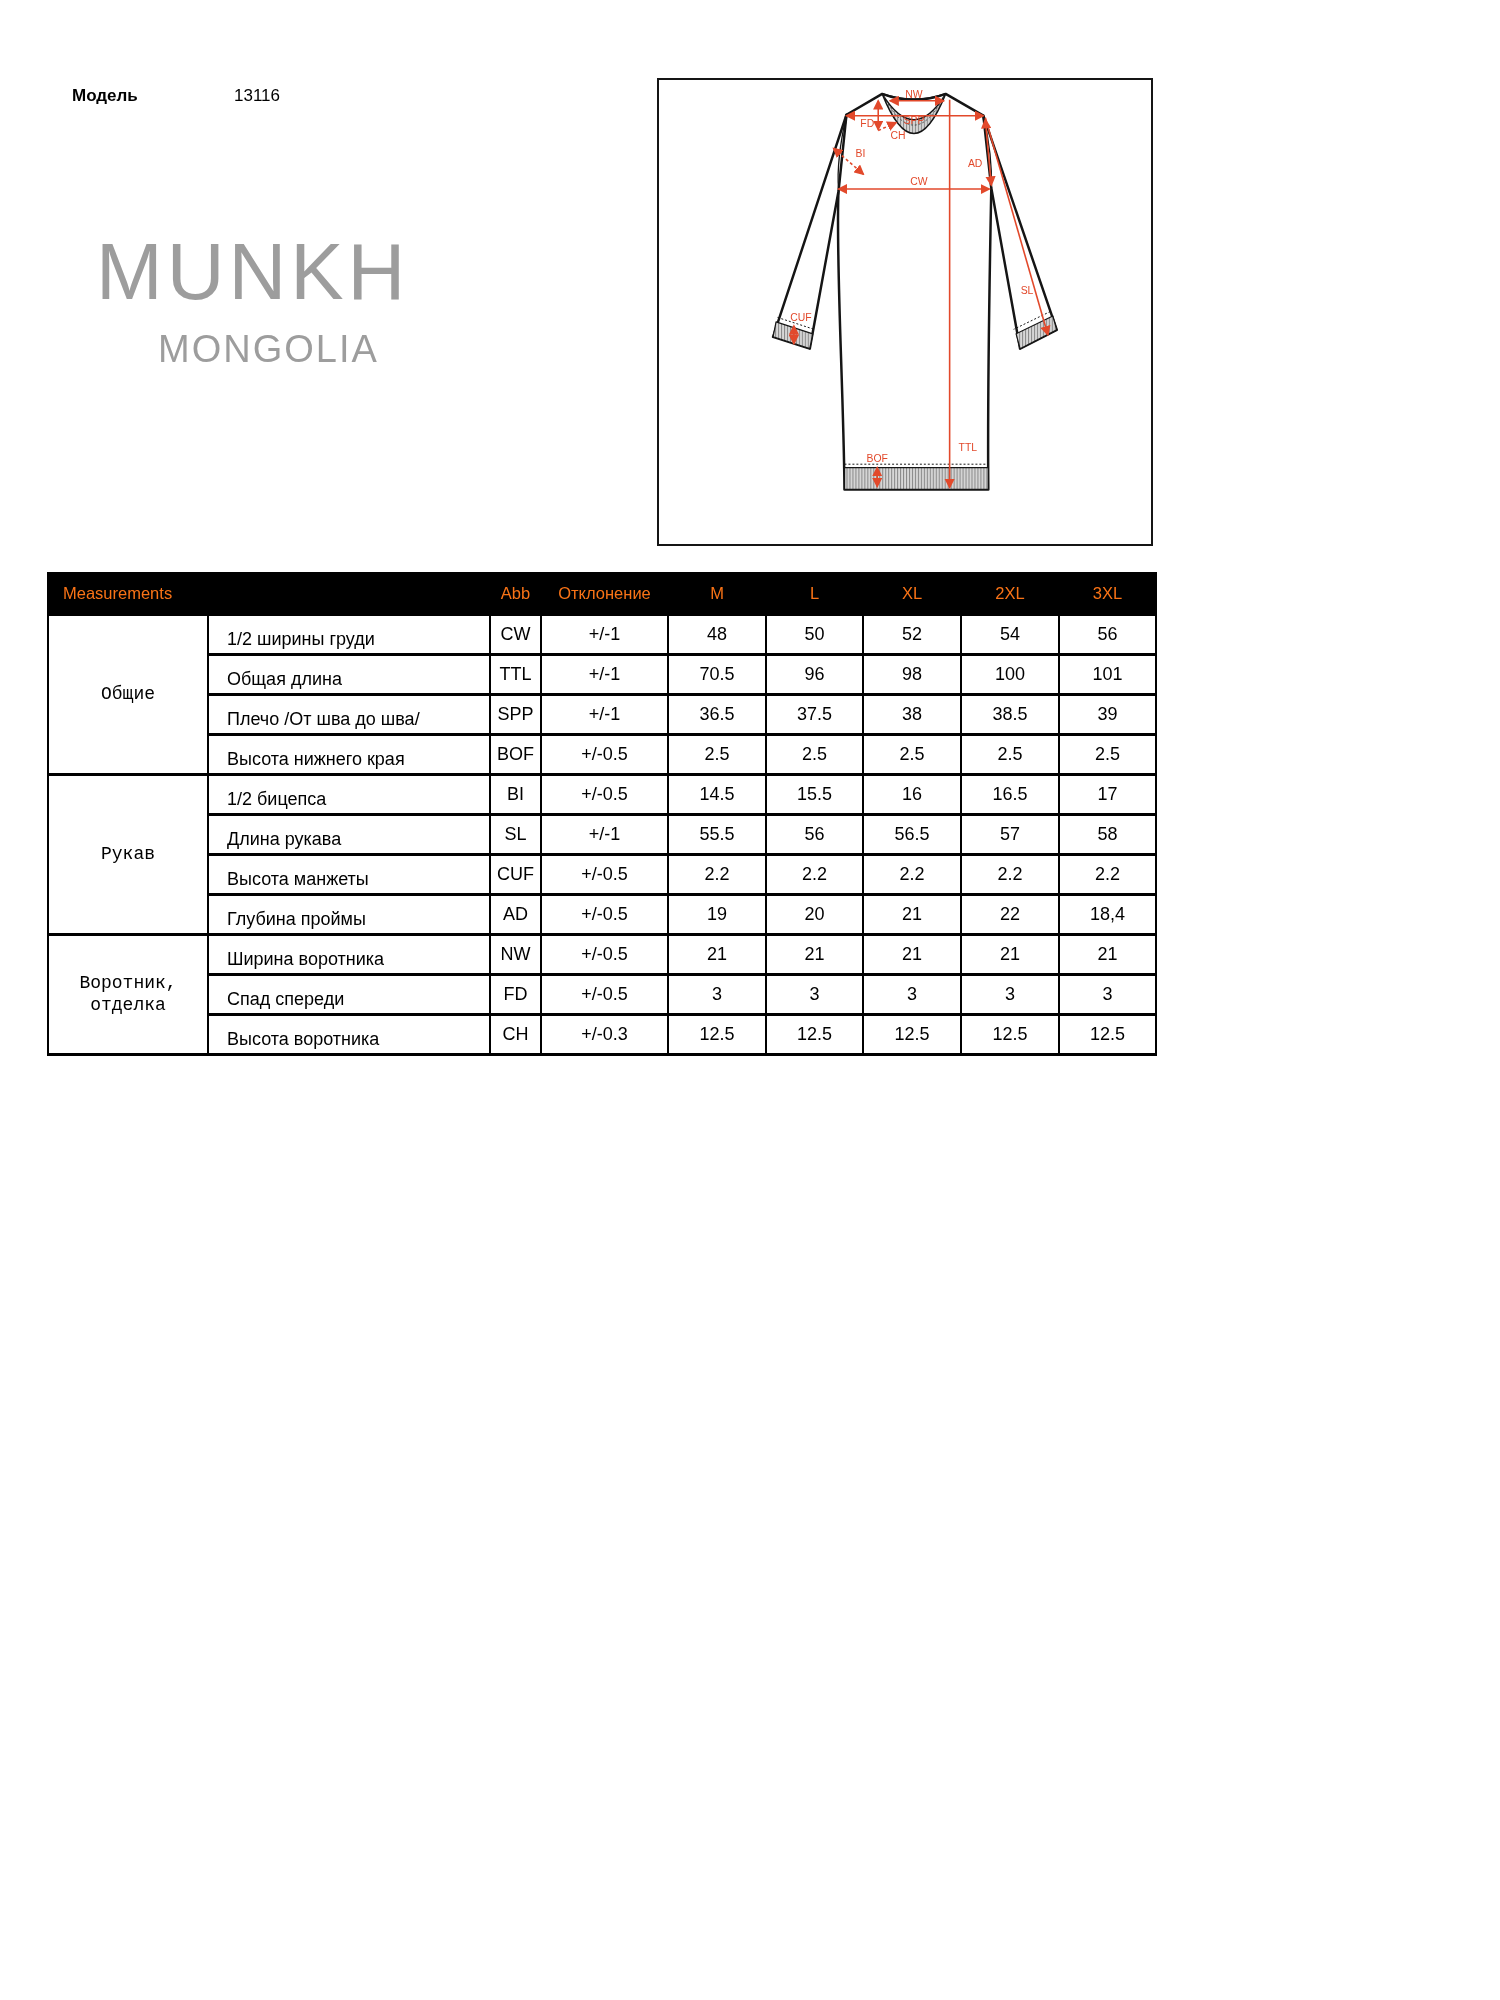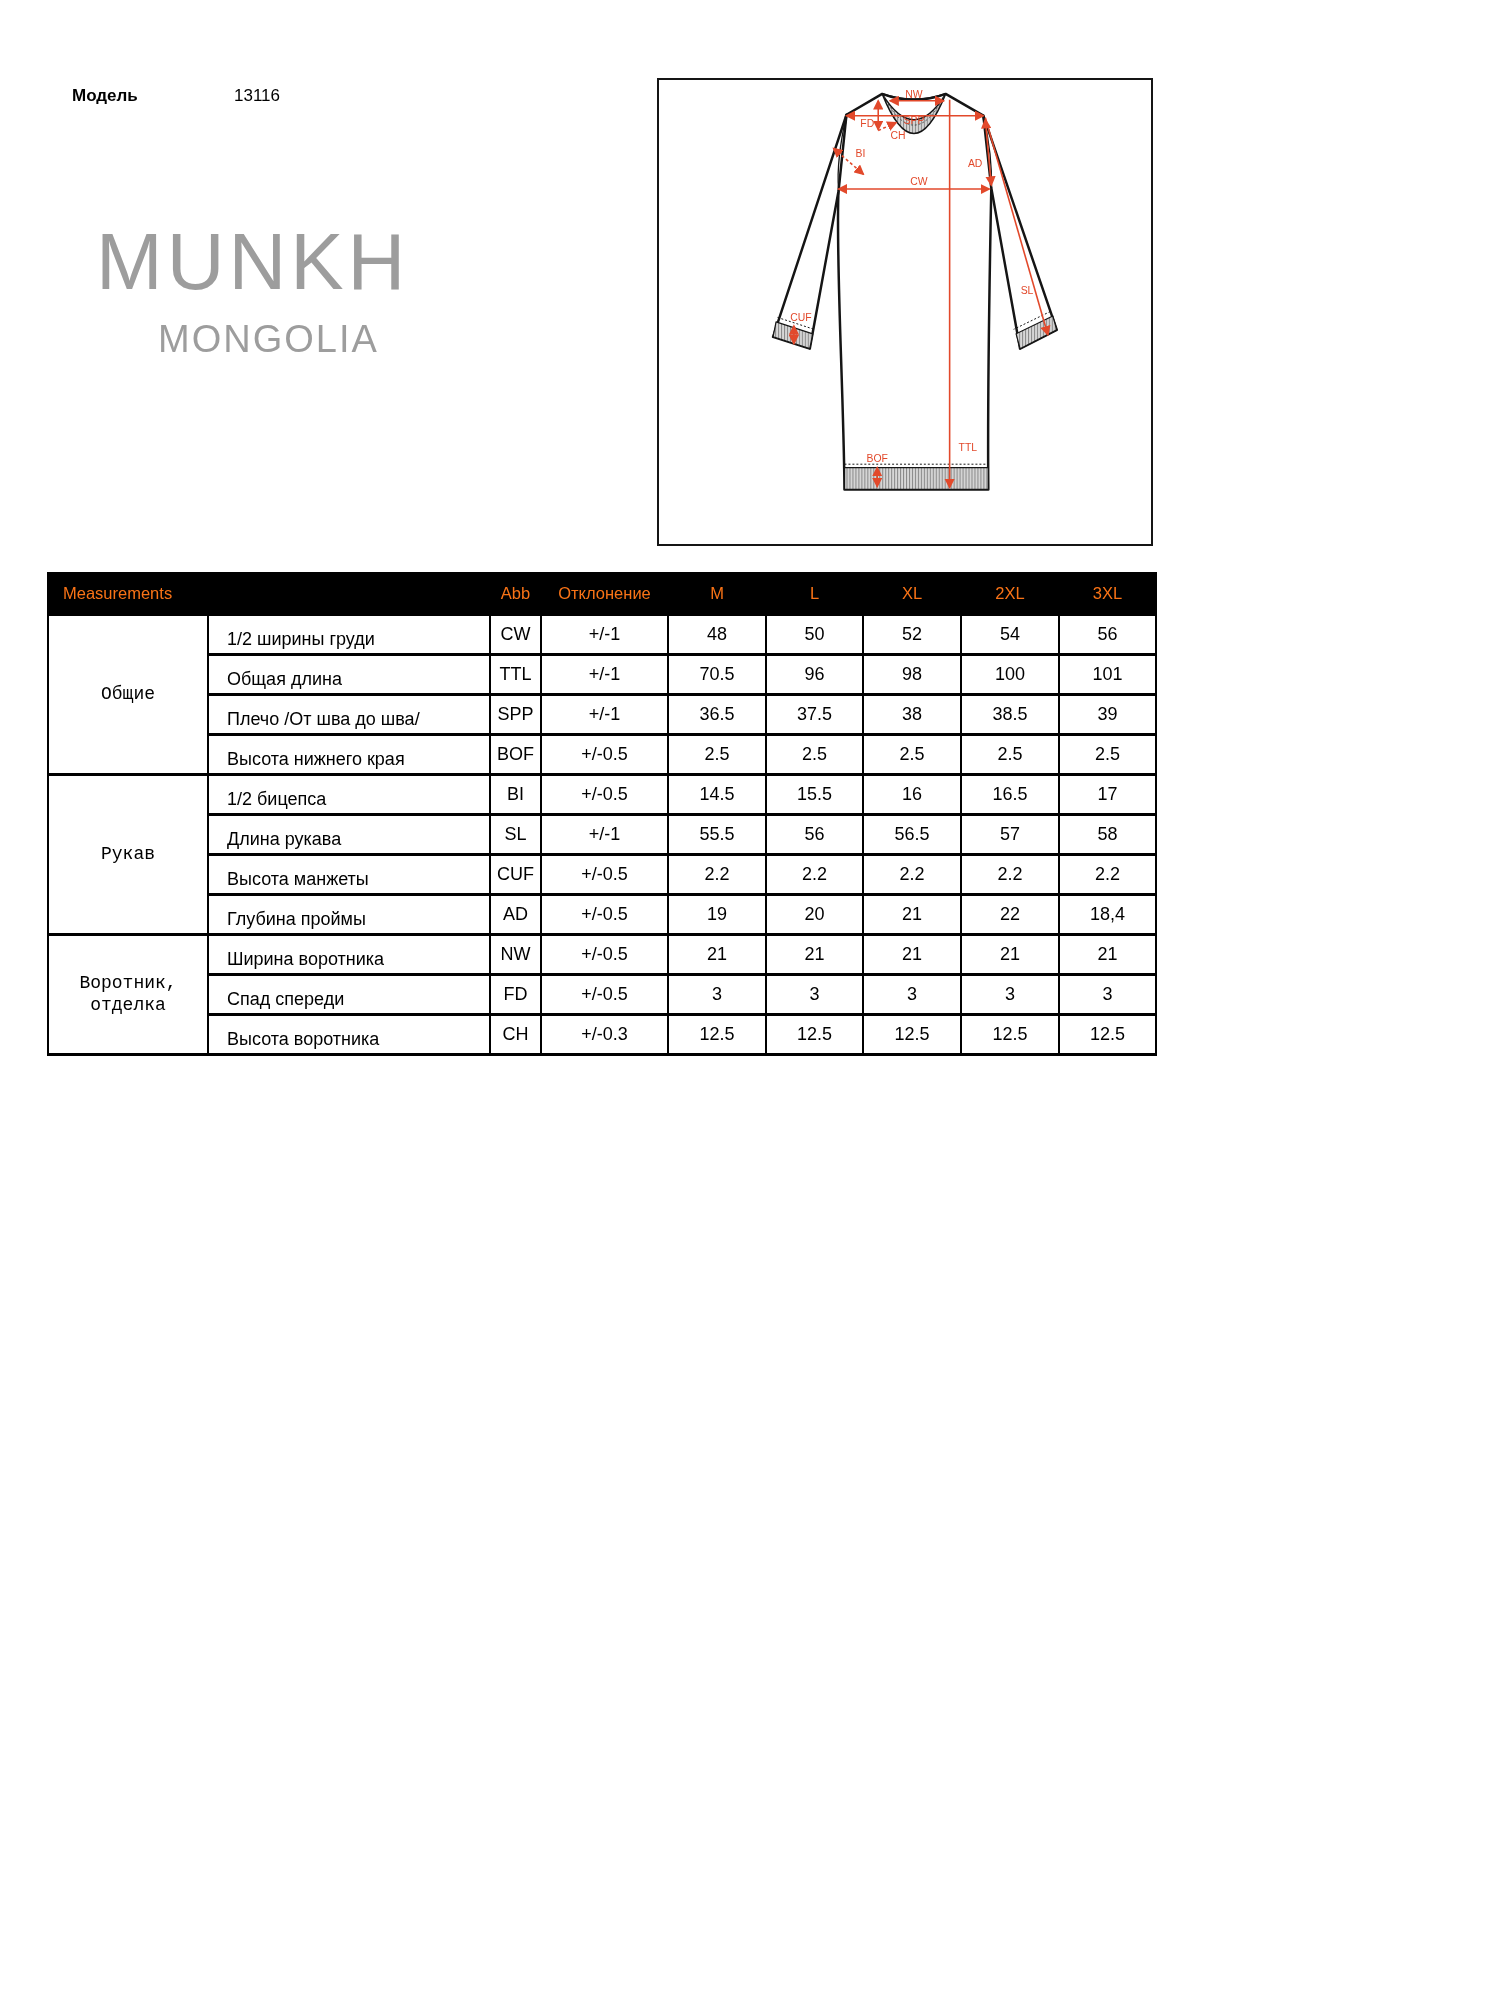--- a/index.html
+++ b/index.html
@@ -5,21 +5,21 @@
   html,body{margin:0;padding:0;}
   body{
     width:1500px;height:2000px;background:#ffffff;position:relative;
     font-family:"Liberation Sans",sans-serif;color:#000;
   }
   
   .model-row{position:absolute;left:52px;top:86px;font-size:17px;margin-left:20px;}
   .model-label{font-weight:bold;}
   .model-number{position:absolute;left:162px;top:0;font-weight:normal;white-space:nowrap;}
   
-  .logo{position:absolute;left:96px;top:222px;color:#9d9d9d;}
+  .logo{position:absolute;left:96px;top:232px;color:#9d9d9d;}
   .logo-brand{font-size:80px;line-height:1;letter-spacing:4px;font-weight:400;}
   .logo-sub{position:absolute;left:62px;top:96px;font-size:38px;letter-spacing:2px;}
   
   .frame{position:absolute;left:657px;top:78px;width:496px;height:468px;
     border:2.5px solid #151515;box-sizing:border-box;background:#fff;}
   .frame svg{display:block;width:100%;height:100%;}
   svg text{font-family:"Liberation Sans",sans-serif;font-size:10.5px;fill:#e2492b;}
   
   .meas-table{position:absolute;left:47px;top:572px;width:1108px;
     border-collapse:collapse;table-layout:fixed;font-size:18px;}

